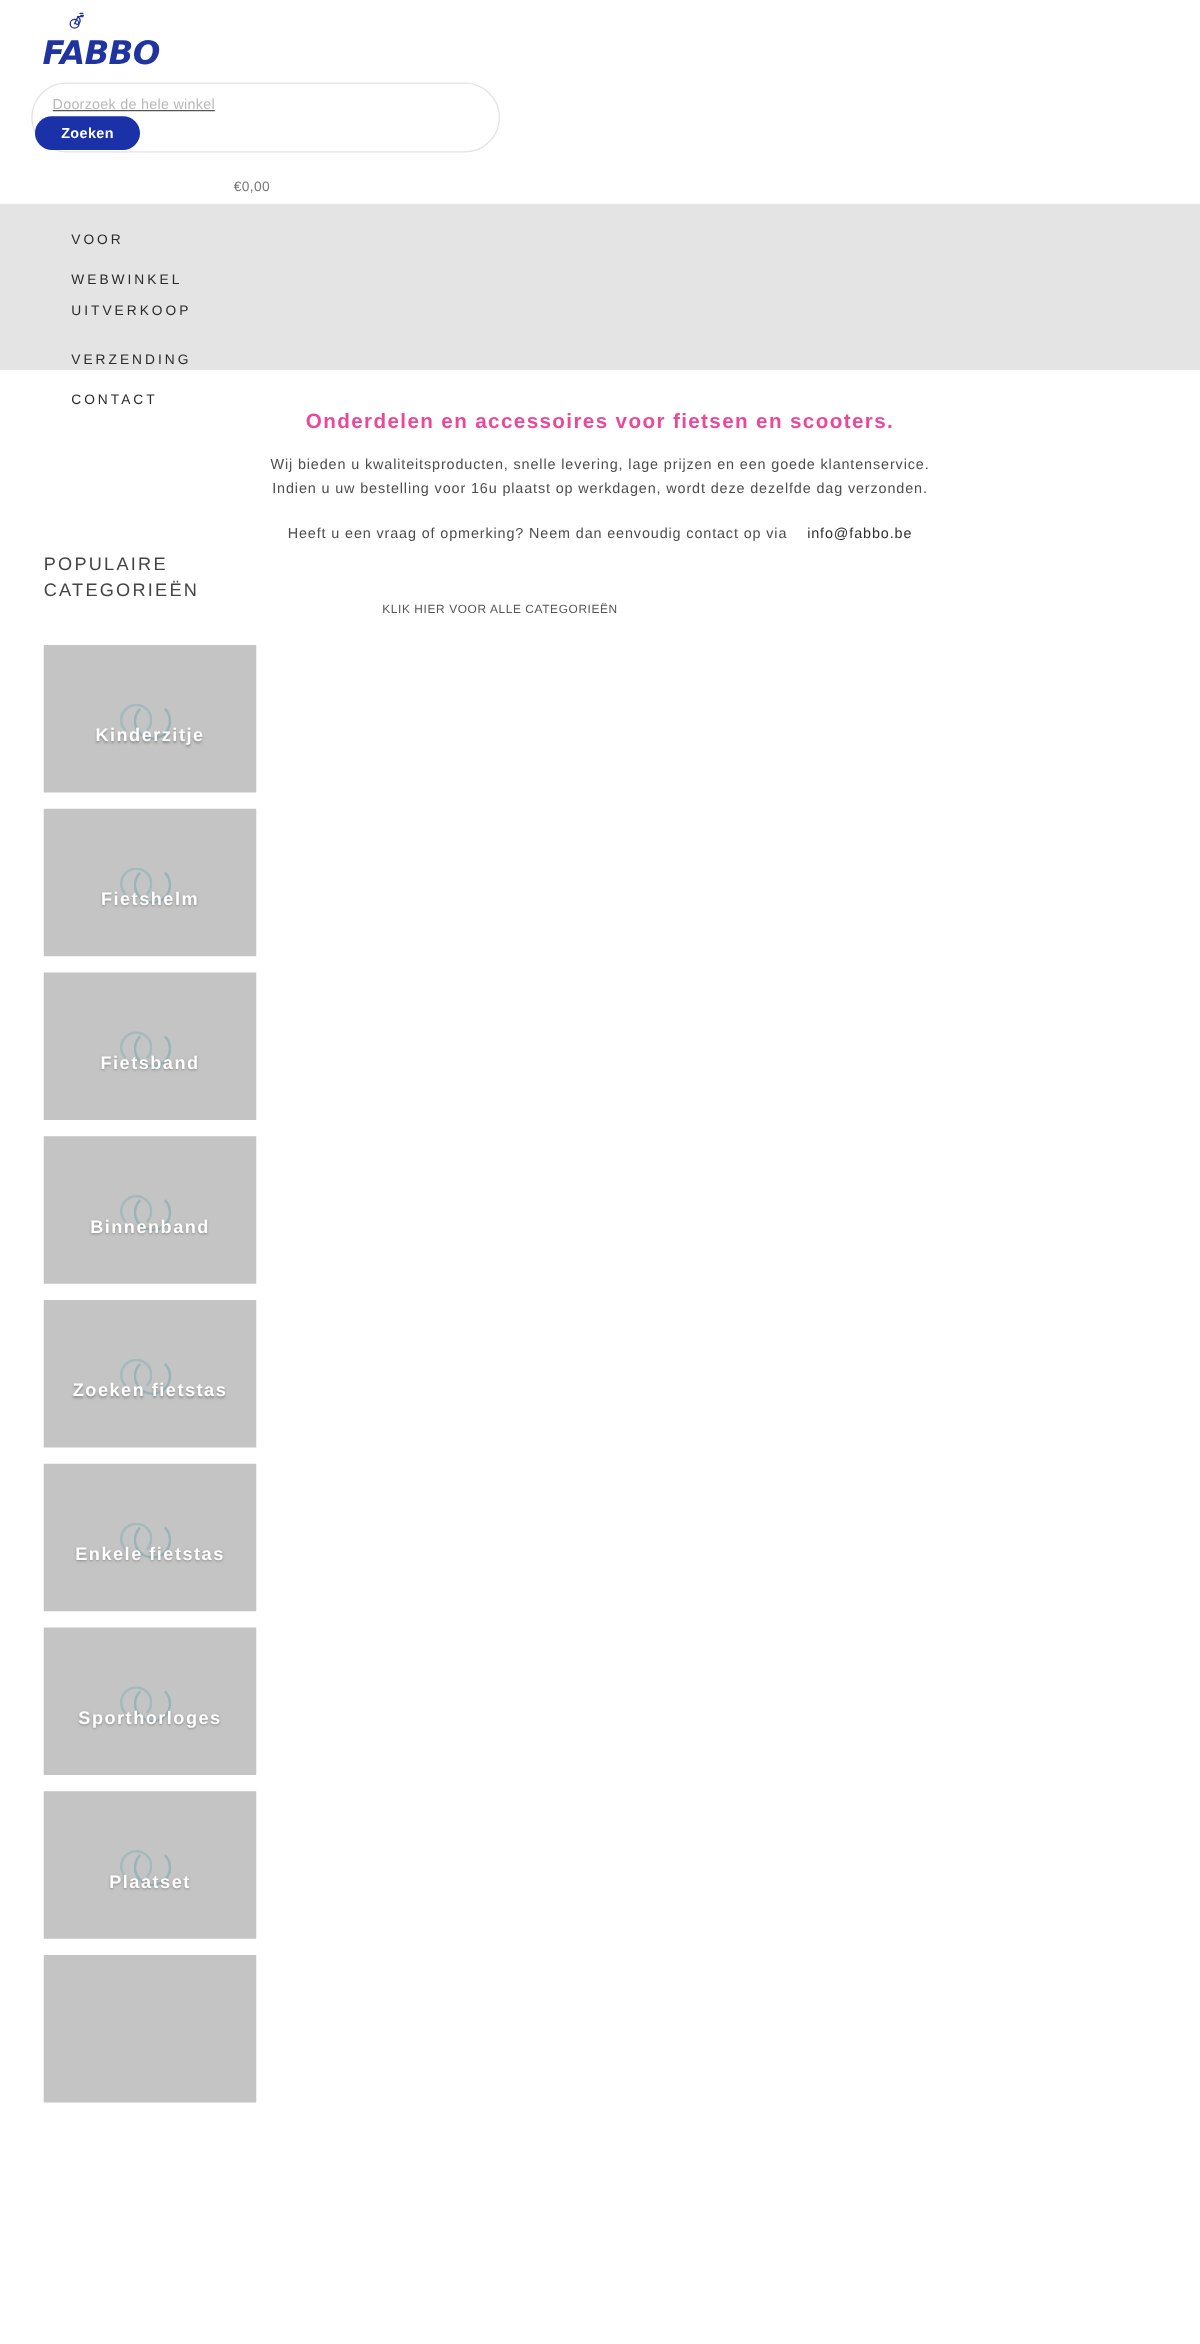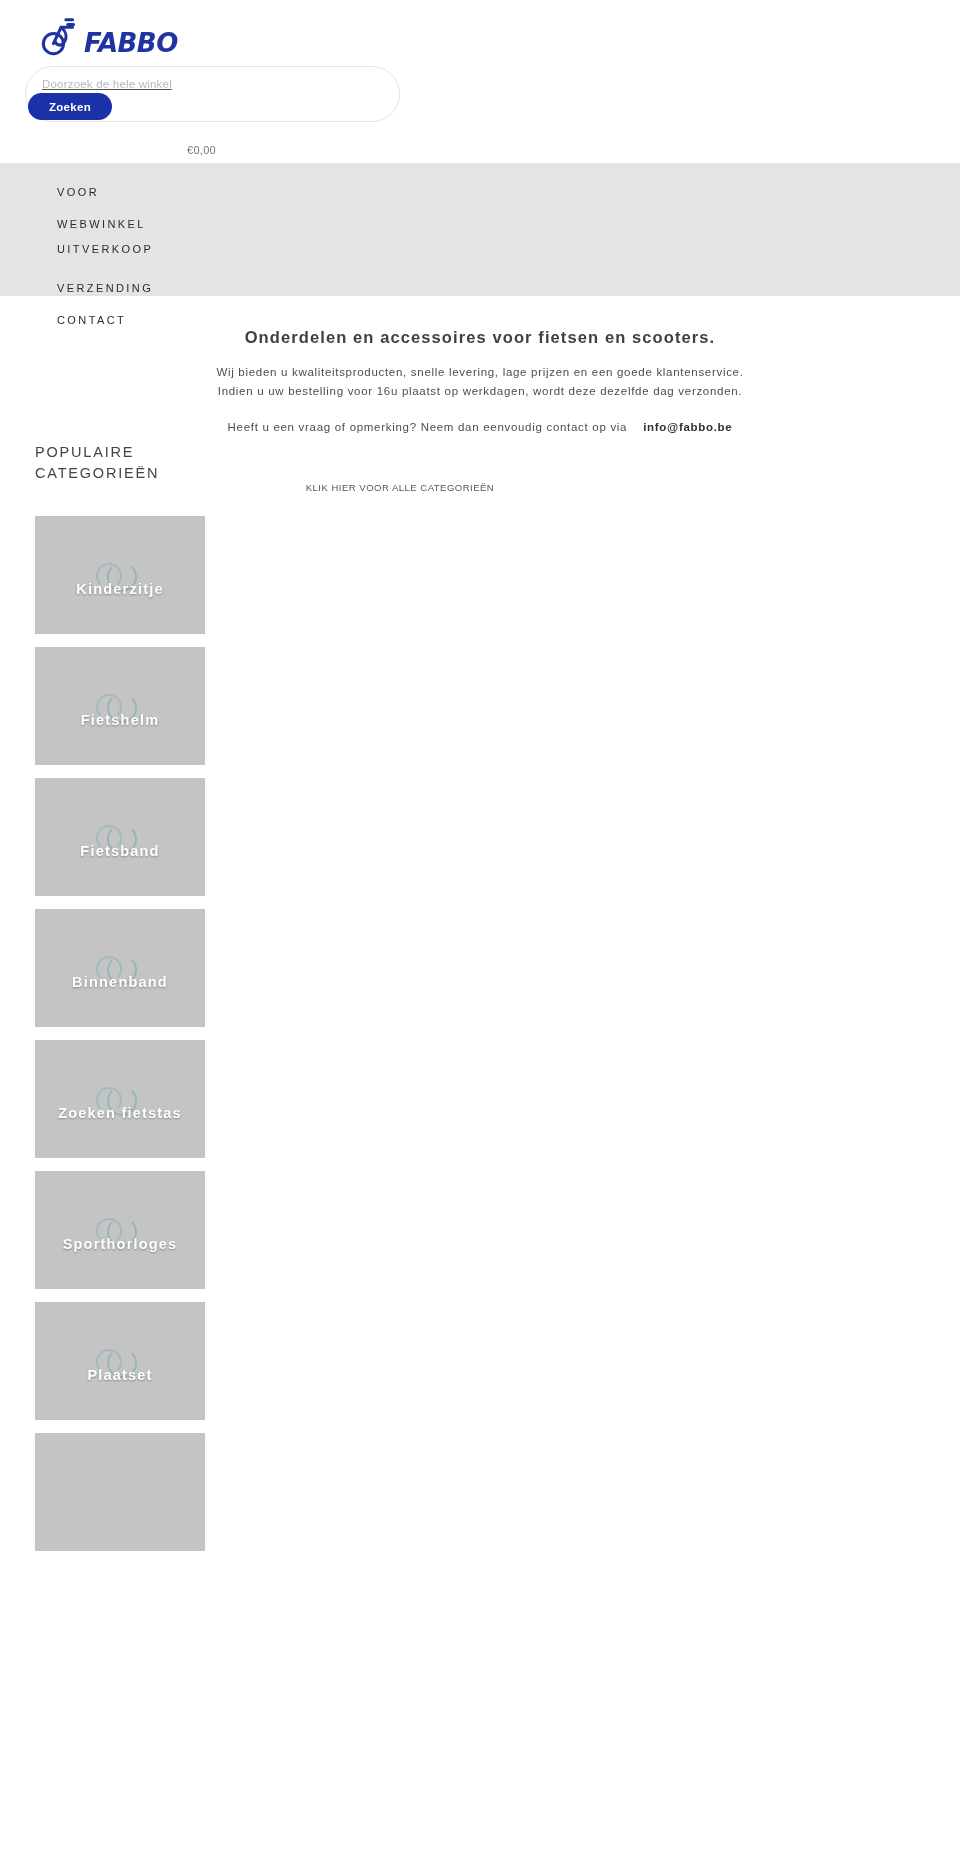--- a/index.html
+++ b/index.html
@@ -25,22 +25,23 @@
     height: 164px;
     background: #ffffff;
     border-bottom: 1px solid #e8e8e8;
     box-sizing: border-box;
   }
   .logo-wrap {
     position: absolute;
     left: 40px; top: 8px;
     width: 170px; height: 50px;
     display: flex;
-    align-items: flex-end;
+    align-items: flex-start;
     gap: 4px;
+    flex-direction: column;
   }
   .logo-mark { width: 46px; height: 46px; display: block; }
   .logo-word {
     font-family: "DejaVu Sans", sans-serif;
     font-weight: 700;
     font-style: italic;
     font-size: 26px;
     letter-spacing: -0.5px;
     color: #1f34a0;
     margin-left: -6px;
@@ -126,38 +127,38 @@
     left: 0; top: 296px;
     width: 960px;
   }
   .hero-title {
     margin: 0;
     padding-top: 32px;
     text-align: center;
     font-size: 16.5px;
     font-weight: 700;
     letter-spacing: 1.1px;
-    color: #404040;
+    color: #ec4899;
   }
   .hero-para {
     margin: 16px 0 0 0;
     text-align: center;
     font-size: 11.5px;
     line-height: 19px;
     letter-spacing: 0.7px;
     color: #4d4d4d;
   }
   .hero-contact {
     margin: 20px 0 0 0;
     text-align: center;
     font-size: 11.5px;
     letter-spacing: 0.7px;
     color: #4d4d4d;
   }
-  .hero-contact b { font-weight: 700; color: #2f2f2f; margin-left: 12px; }
+  .hero-contact b { font-weight: 400; color: #2f2f2f; margin-left: 12px; }
 
   
   .cat-heading {
     position: absolute;
     left: 35px; top: 442px;
     width: 195px;
     text-align: left;
     font-size: 14.5px;
     line-height: 21px;
     letter-spacing: 1.8px;
@@ -299,20 +300,24 @@
   <div class="cat-card">
     <span class="cat-spinner"></span>
     <span class="cat-label">Binnenband</span>
   </div>
 
   <div class="cat-card">
     <span class="cat-spinner"></span>
     <span class="cat-label">Zoeken fietstas</span>
   </div>
 
+  <div class="cat-card">
+    <span class="cat-spinner"></span>
+    <span class="cat-label">Enkele fietstas</span>
+  </div>
 
   <div class="cat-card">
     <span class="cat-spinner"></span>
     <span class="cat-label">Sporthorloges</span>
   </div>
 
   <div class="cat-card">
     <span class="cat-spinner"></span>
     <span class="cat-label">Plaatset</span>
   </div>

